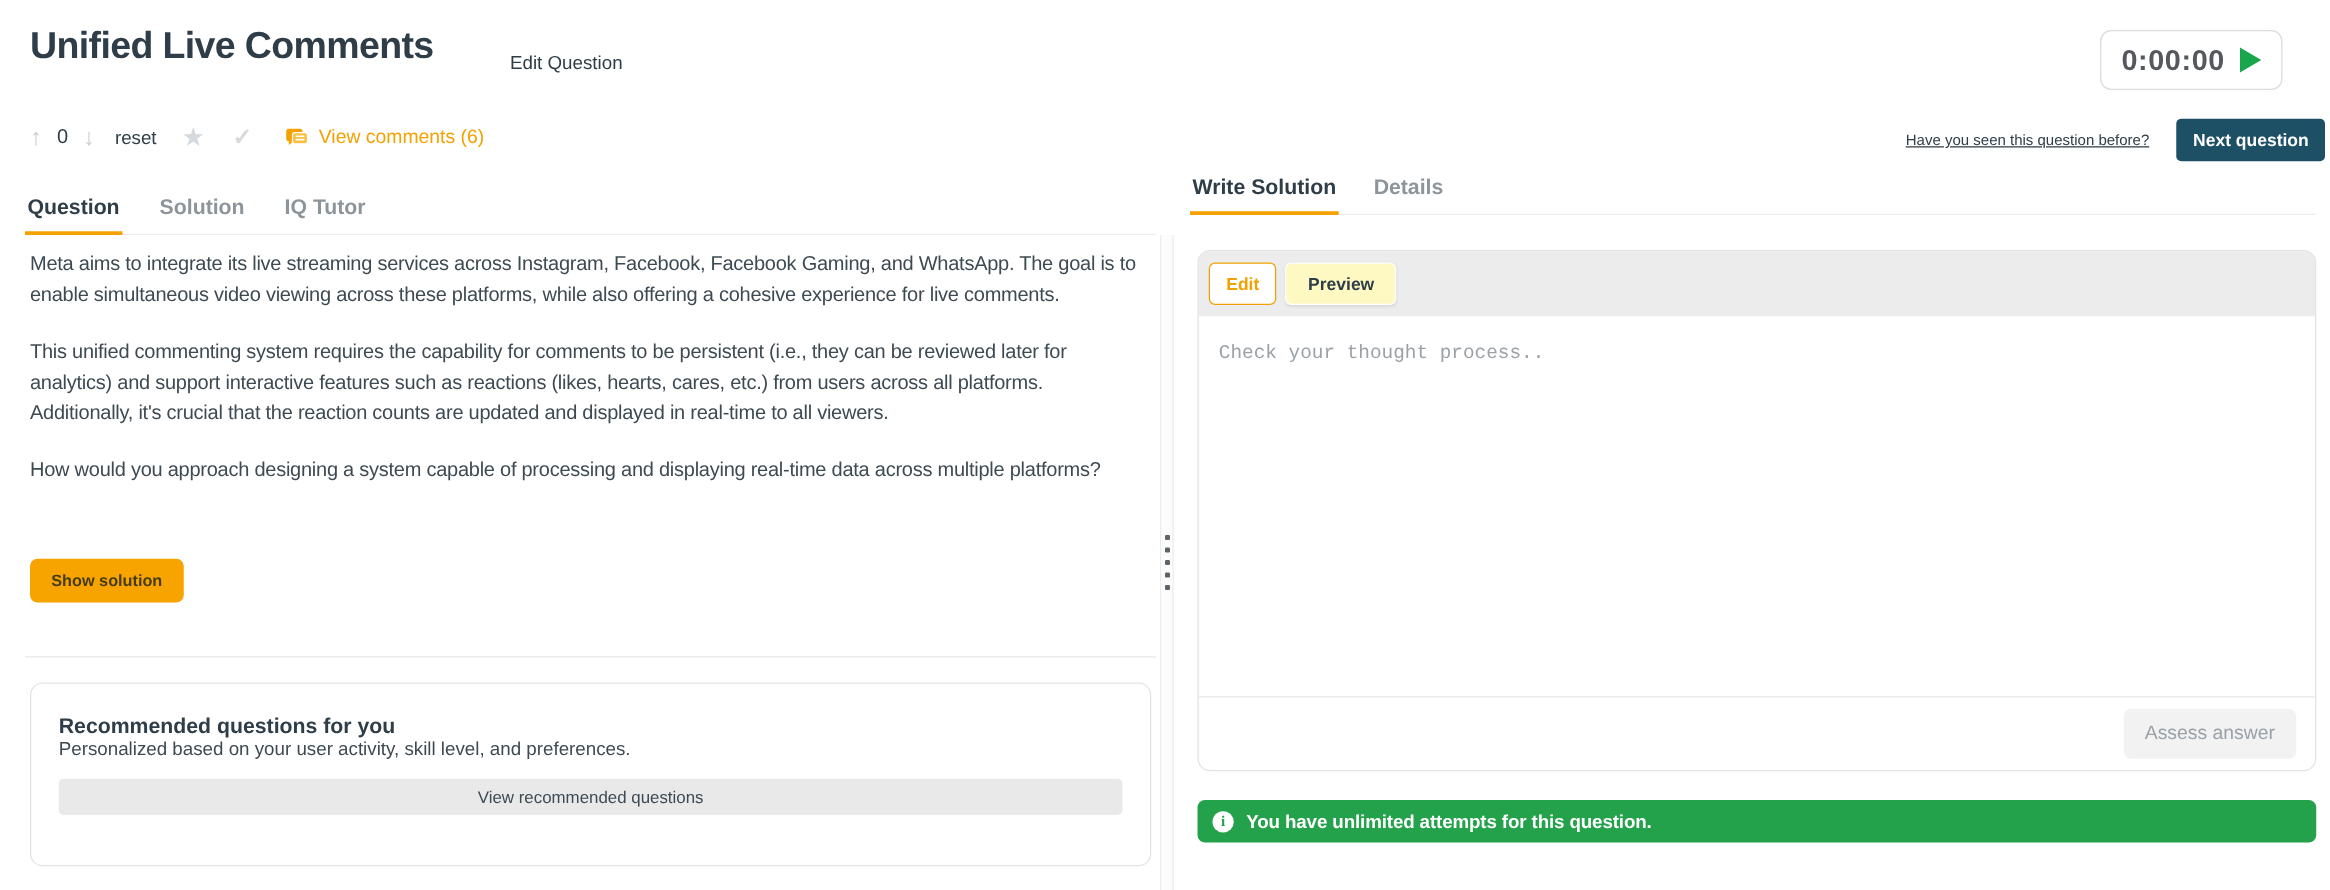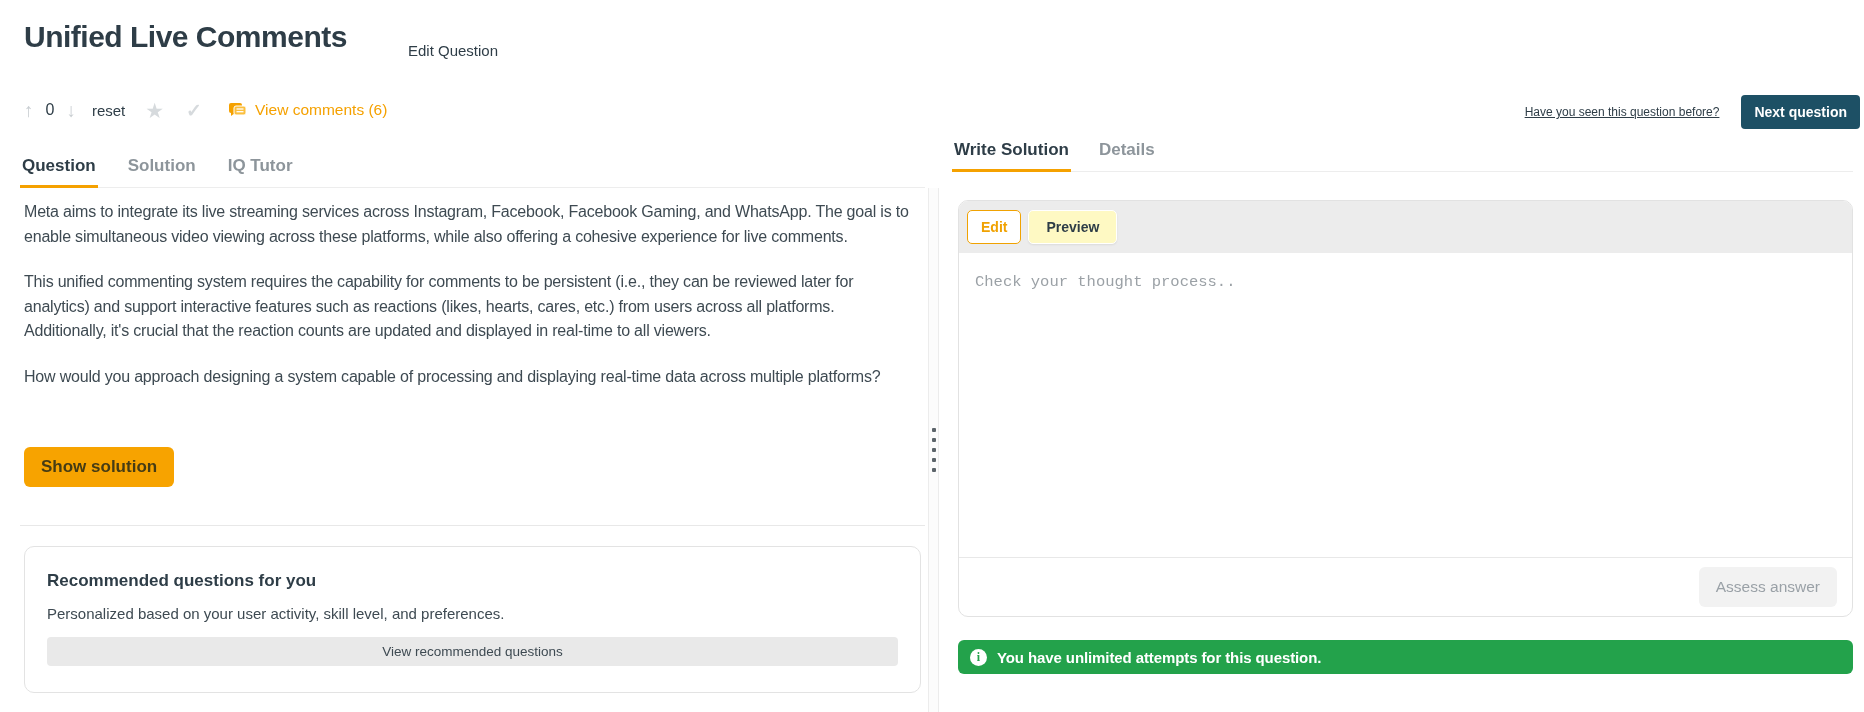--- a/index.html
+++ b/index.html
@@ -42,27 +42,27 @@
               border-bottom:1px solid #ededed;}
   .tab{font-size:17px;font-weight:700;color:#8d959b;padding:0 2px 9px 2px;cursor:pointer;
        border-bottom:3px solid transparent;margin-bottom:-1px;}
   .tab.active{color:#2e3d47;border-bottom:3px solid #f5a100;}
 
   
   .question-body{position:absolute;left:24px;top:200px;width:893px;font-size:16px;
                  line-height:24.5px;color:#3e4a52;letter-spacing:-0.2px;}
   .question-body p{margin:0 0 21px 0;}
   .show-solution{position:absolute;left:24px;top:447px;background:#f7a300;border:none;
-                 border-radius:6px;padding:10px 17px;font-size:17px;font-weight:600;
+                 border-radius:6px;padding:10px 17px;font-size:13px;font-weight:600;
                  color:#463c14;cursor:pointer;font-family:inherit;}
   .left-divider{position:absolute;left:20px;top:525px;width:905px;height:1px;background:#e8e8e8;}
   .rec-card{position:absolute;left:24px;top:546px;width:897px;height:147px;
             border:1px solid #e3e3e3;border-radius:10px;padding:24px 22px 18px 22px;background:#fff;}
   .rec-title{font-size:17px;font-weight:700;color:#2e3d47;}
-  .rec-sub{font-size:15px;color:#3e4a52;margin-top:14px;}
+  .rec-sub{font-size:15px;color:#3e4a52;}
   .rec-btn{margin-top:15px;width:100%;height:29px;background:#e9e9e9;border:none;border-radius:4px;
            font-size:13.5px;color:#3e4a52;cursor:pointer;font-family:inherit;text-align:center;}
 
   
   .gutter{position:absolute;left:928px;top:188px;width:11px;height:524px;background:#fcfcfc;
           border-left:1px solid #ececec;border-right:1px solid #ececec;cursor:col-resize;
           display:flex;flex-direction:column;align-items:center;justify-content:center;gap:6px;}
   .gutter i{width:4px;height:4px;background:#5c646a;border-radius:1px;display:block;}
 
   
@@ -94,20 +94,24 @@
   .notice-text{color:#fff;font-size:15px;font-weight:600;letter-spacing:-0.1px;}
 </style>
 </head>
 <body>
 
 <div class="page">
 
   <div class="title">Unified Live Comments</div>
   <div class="edit-q">Edit Question</div>
 
+  <div class="timer-box">
+    <span class="timer-text">0:00:00</span>
+    <span class="play-tri"></span>
+  </div>
 
   <div class="vote-bar">
     <span class="arrow">↑</span>
     <span class="vote-count">0</span>
     <span class="arrow">↓</span>
     <span class="reset">reset</span>
     <span class="star">★</span>
     <span class="check">✓</span>
     <span class="comments-link">
       <svg width="19" height="17" viewBox="0 0 19 17">

